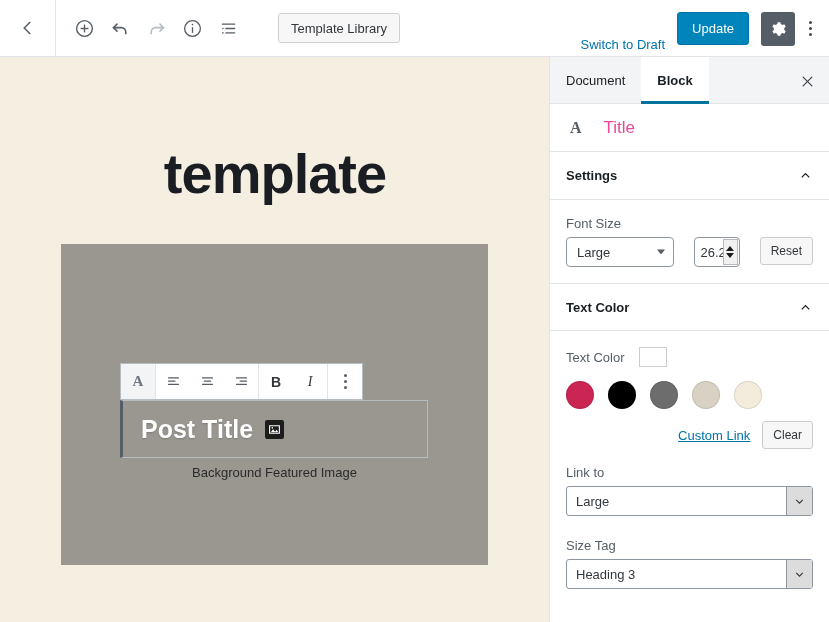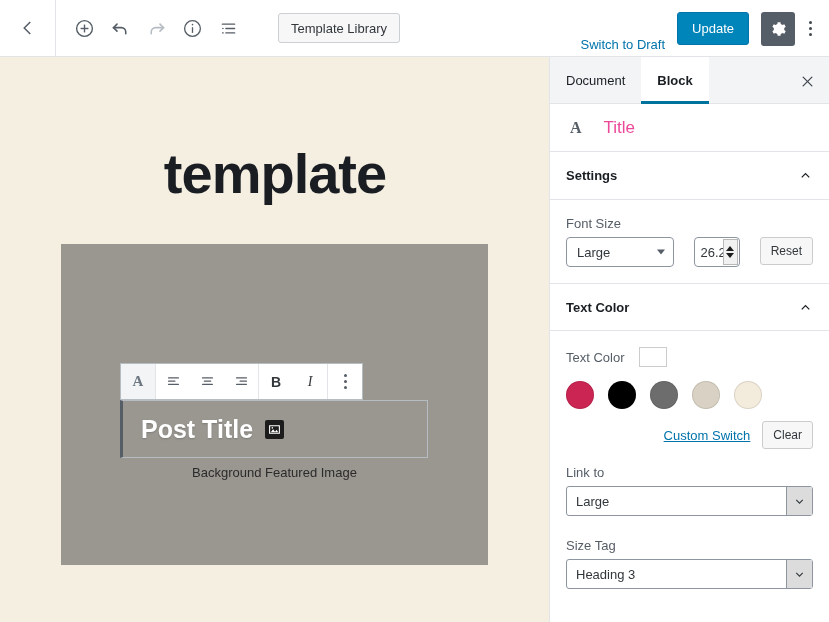--- a/index.html
+++ b/index.html
@@ -411,21 +411,21 @@
         <span class="color-preview"></span>
       </div>
       <div class="swatches">
         <span class="swatch" style="background:#cb2553;"></span>
         <span class="swatch" style="background:#000000;"></span>
         <span class="swatch" style="background:#6d6d6d;"></span>
         <span class="swatch" style="background:#d9d2c4;"></span>
         <span class="swatch" style="background:#f3ebdc;"></span>
       </div>
       <div class="cc-row">
-        <span class="custom-color-link">Custom Switch</span>
+        <span class="custom-color-link">Custom Link</span>
         <div class="btn-plain">
           <span>Clear</span>
         </div>
       </div>
 
       <div class="field-group">
         <label class="field-label">Link to</label>
         <div class="select-full">
           <span>Large</span>
           <span class="select-arrow-box">

